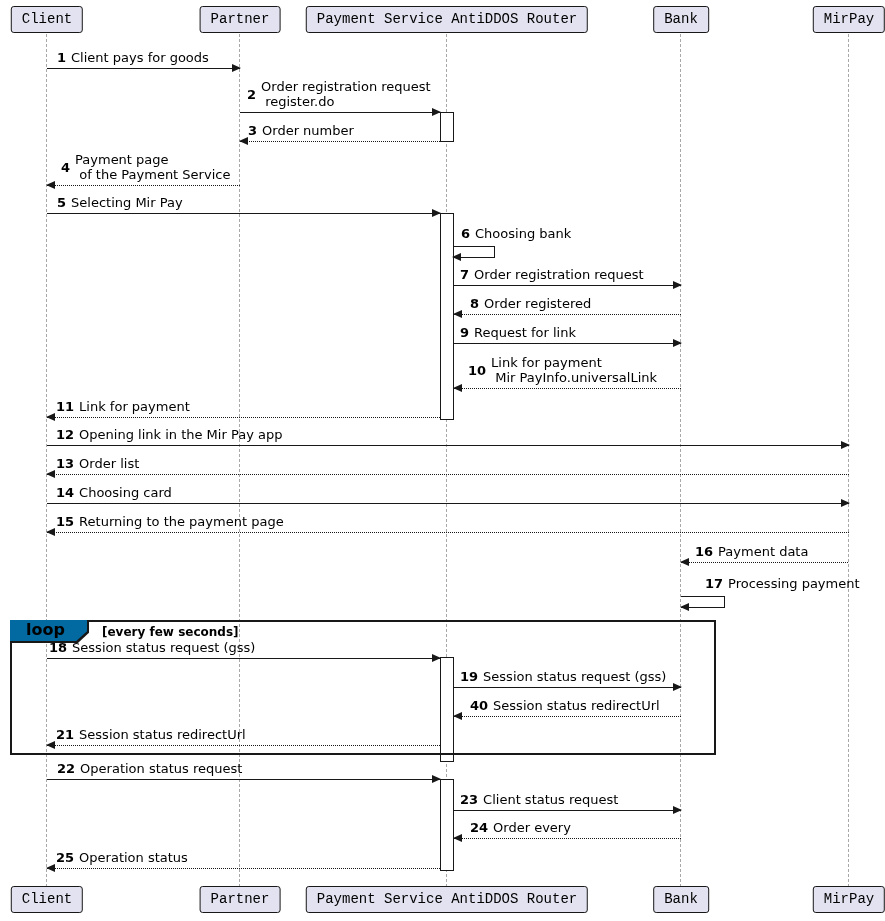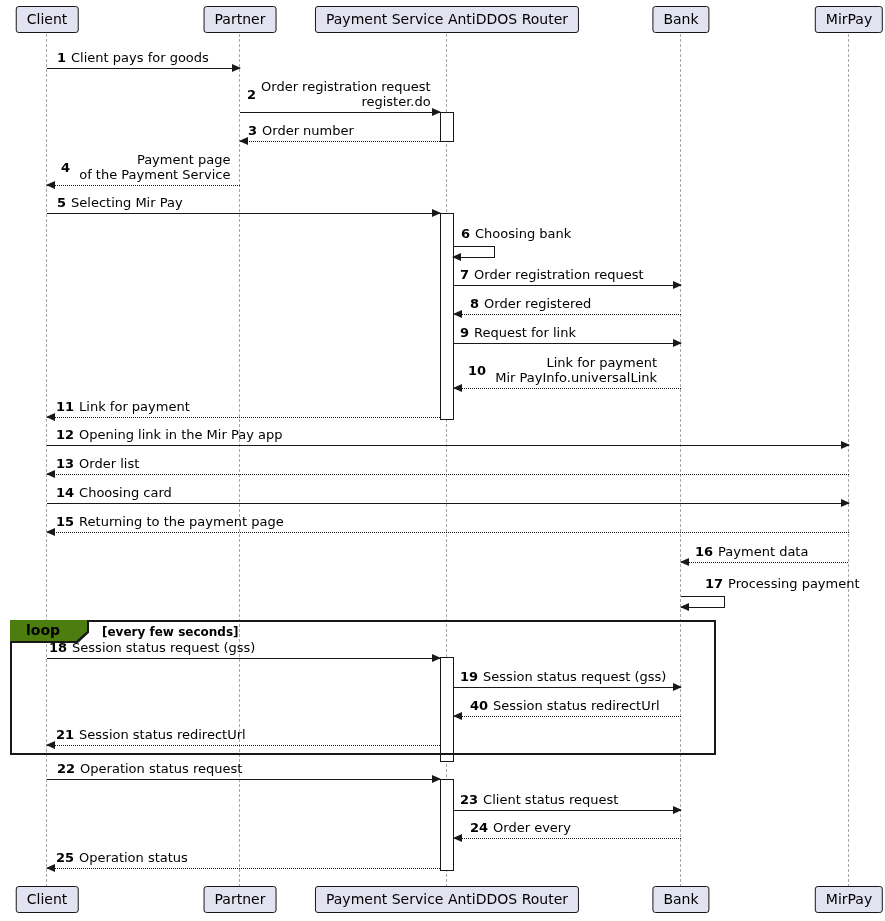--- a/index.html
+++ b/index.html
@@ -21,20 +21,21 @@
   .participant{
     position:absolute;
     transform:translateX(-50%);
     background:var(--pfill,#e2e2f0);
     border:1.4px solid var(--pborder,#181818);
     border-radius:3px;
     padding:4px 10px 5px 10px;
     font-size:14px;
     white-space:nowrap;
     z-index:5;
+    font-family:Liberation Mono, monospace;
   }
   .participant.top{top:6px;}
   .participant.bottom{top:886px;}
   
   .activation{
     position:absolute;width:12px;
     background:#fff;
     border:1px solid #181818;
     z-index:2;
   }
@@ -44,23 +45,23 @@
     border:2px solid #181818;
     z-index:3;
   }
   .loop-tab-outer{
     position:absolute;top:-2px;left:-2px;width:79px;height:23px;
     background:#181818;
     clip-path:polygon(0 0,100% 0,100% 55%,86% 100%,0 100%);
   }
   .loop-tab-inner{
     position:absolute;top:0;left:0;width:77px;height:21px;
-    background:#4d7c0f;
+    background:#0369a1;
     clip-path:polygon(0 0,100% 0,100% 53%,86% 100%,0 100%);
-    font-weight:bold;font-size:14px;
+    font-weight:bold;font-size:16px;
     padding-left:16px;box-sizing:border-box;
     line-height:20px;
   }
   .loop-cond{
     position:absolute;top:3px;left:90px;
     font-weight:bold;font-size:12px;
     white-space:nowrap;
   }
   
   .msg{position:absolute;height:0;z-index:4;}
@@ -82,21 +83,21 @@
     border-bottom:4px solid transparent;
     border-right:9px solid #181818;
   }
   .label{
     position:absolute;bottom:3px;
     display:flex;align-items:center;gap:5px;
     font-size:13px;line-height:15px;
     white-space:nowrap;
   }
   .label .num{font-weight:bold;}
-  .label .txt{white-space:pre;text-align:right;}
+  .label .txt{white-space:pre;}
   
   .msg.self .self-box{
     position:absolute;left:0;top:0;
     border-top:1px solid #181818;
     border-right:1px solid #181818;
     border-bottom:1px solid #181818;
   }
   .msg.self .arrow.left{top:auto;bottom:-5px;}
   .msg.self .label{bottom:auto;}
 </style>

